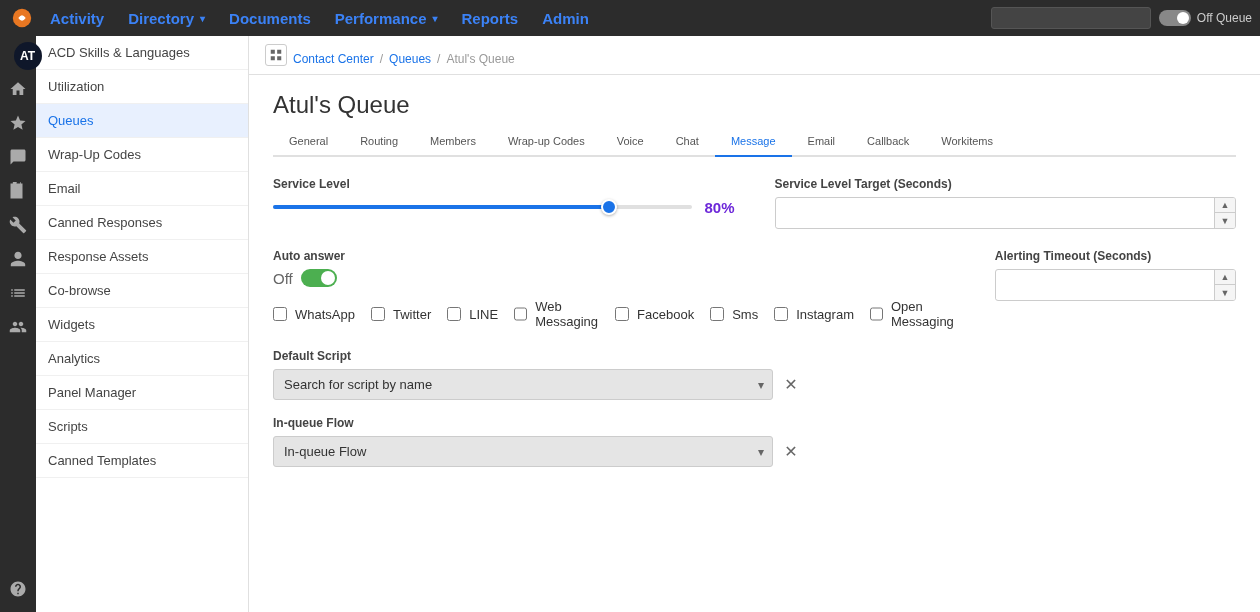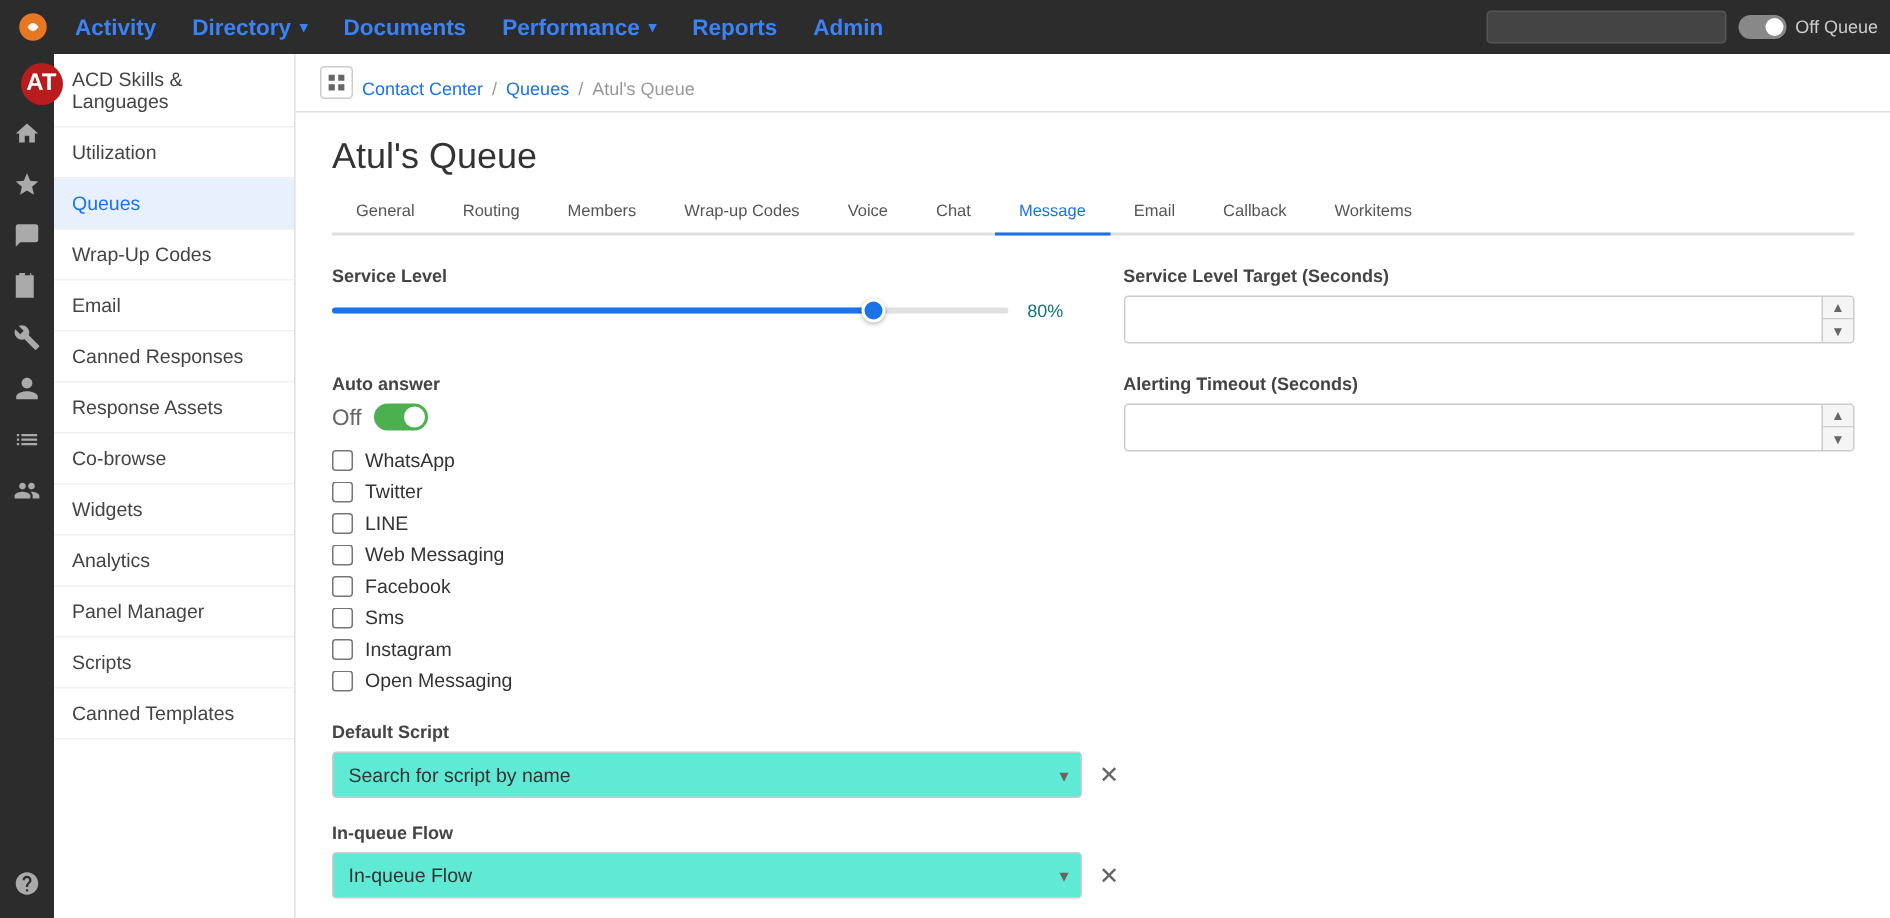--- a/index.html
+++ b/index.html
@@ -41,33 +41,33 @@
       position: fixed; top: 36px; left: 0; bottom: 0; width: 36px;
       background: #2c2c2c; display: flex; flex-direction: column; align-items: center;
       padding-top: 8px; gap: 4px; z-index: 90;
     }
     .left-icon {
       width: 30px; height: 30px; display: flex; align-items: center; justify-content: center;
       color: #aaa; cursor: pointer; border-radius: 4px;
     }
     .left-icon svg { width: 18px; height: 18px; }
     .left-icon-avatar {
-      width: 28px; height: 28px; border-radius: 50%; background: #b91c1c;
+      width: 28px; height: 28px; border-radius: 50%; background: #0f172a;
       display: flex; align-items: center; justify-content: center; color: #fff;
-      font-size: 16px; font-weight: bold; cursor: pointer; margin-left: 19px;
+      font-size: 12px; font-weight: bold; cursor: pointer; margin-left: 19px;
     }
 
     
     .main-wrapper {
       margin-top: 36px; margin-left: 36px; display: flex; height: calc(100vh - 36px);
     }
 
     
     .secondary-sidebar {
-      width: 161px; background: #fff; border-right: 1px solid #e0e0e0;
+      width: 213px; background: #fff; border-right: 1px solid #e0e0e0;
       overflow-y: auto; flex-shrink: 0;
     }
     .sidebar-item {
       padding: 9px 12px; cursor: pointer; color: #444; font-size: 13px;
       border-bottom: 1px solid #f0f0f0;
     }
     .sidebar-item.active { background: #e8f0fe; color: #1a73e8; }
 
     
     .content-area {
@@ -107,21 +107,21 @@
     
     .slider-row { display: flex; align-items: center; gap: 12px; }
     .slider-container { flex: 1; position: relative; height: 20px; display: flex; align-items: center; }
     .slider-track { width: 100%; height: 4px; background: #e0e0e0; border-radius: 2px; position: relative; }
     .slider-fill { height: 4px; background: #1a73e8; border-radius: 2px; position: absolute; left: 0; }
     .slider-thumb {
       width: 16px; height: 16px; background: #1a73e8; border-radius: 50%;
       position: absolute; top: 50%; transform: translateY(-50%); cursor: pointer;
       border: 2px solid #fff; box-shadow: 0 1px 3px rgba(0,0,0,0.3);
     }
-    .slider-value { font-size: 12px; color: #0f766e; white-space: nowrap; }
+    .slider-value { font-size: 15px; color: #6d28d9; white-space: nowrap; font-weight: bold; }
 
     
     .number-input-wrapper {
       display: flex; border: 1px solid #ccc; border-radius: 3px; overflow: hidden; align-items: center;
     }
     .number-input-wrapper input {
       flex: 1; border: none; outline: none; padding: 6px 8px; font-size: 13px; color: #333;
     }
     .number-spinners { display: flex; flex-direction: column; border-left: 1px solid #ccc; }
     .number-spinner {
@@ -135,28 +135,28 @@
     .toggle-label { font-size: 15px; color: #666; }
     .toggle {
       width: 36px; height: 18px; background: #4caf50; border-radius: 9px; position: relative; cursor: pointer;
     }
     .toggle::after {
       content: ''; width: 14px; height: 14px; background: #fff; border-radius: 50%;
       position: absolute; top: 2px; right: 2px; transition: right 0.2s;
     }
 
     
-    .checkbox-list { display: flex; flex-direction: column; gap: 6px; }
+    .checkbox-list { display: flex; flex-direction: row; gap: 16px; }
     .checkbox-item { display: flex; align-items: center; gap: 8px; font-size: 13px; color: #333; }
     .checkbox-item input[type="checkbox"] { width: 14px; height: 14px; cursor: pointer; }
 
     
     .select-wrapper {
       position: relative; display: flex; align-items: center;
-      border: 1px solid #ccc; border-radius: 3px; background: #5eead4; justify-content: flex-end;
+      border: 1px solid #ccc; border-radius: 3px; background: #e5e5e5; justify-content: flex-end;
     }
     .select-wrapper select {
       width: 100%; padding: 7px 32px 7px 10px; border: none; outline: none;
       background: transparent; font-size: 13px; color: #333; cursor: pointer; appearance: none;
     }
     .select-wrapper .chevron {
       position: absolute; right: 8px; pointer-events: none; color: #666; font-size: 12px;
     }
 
     

